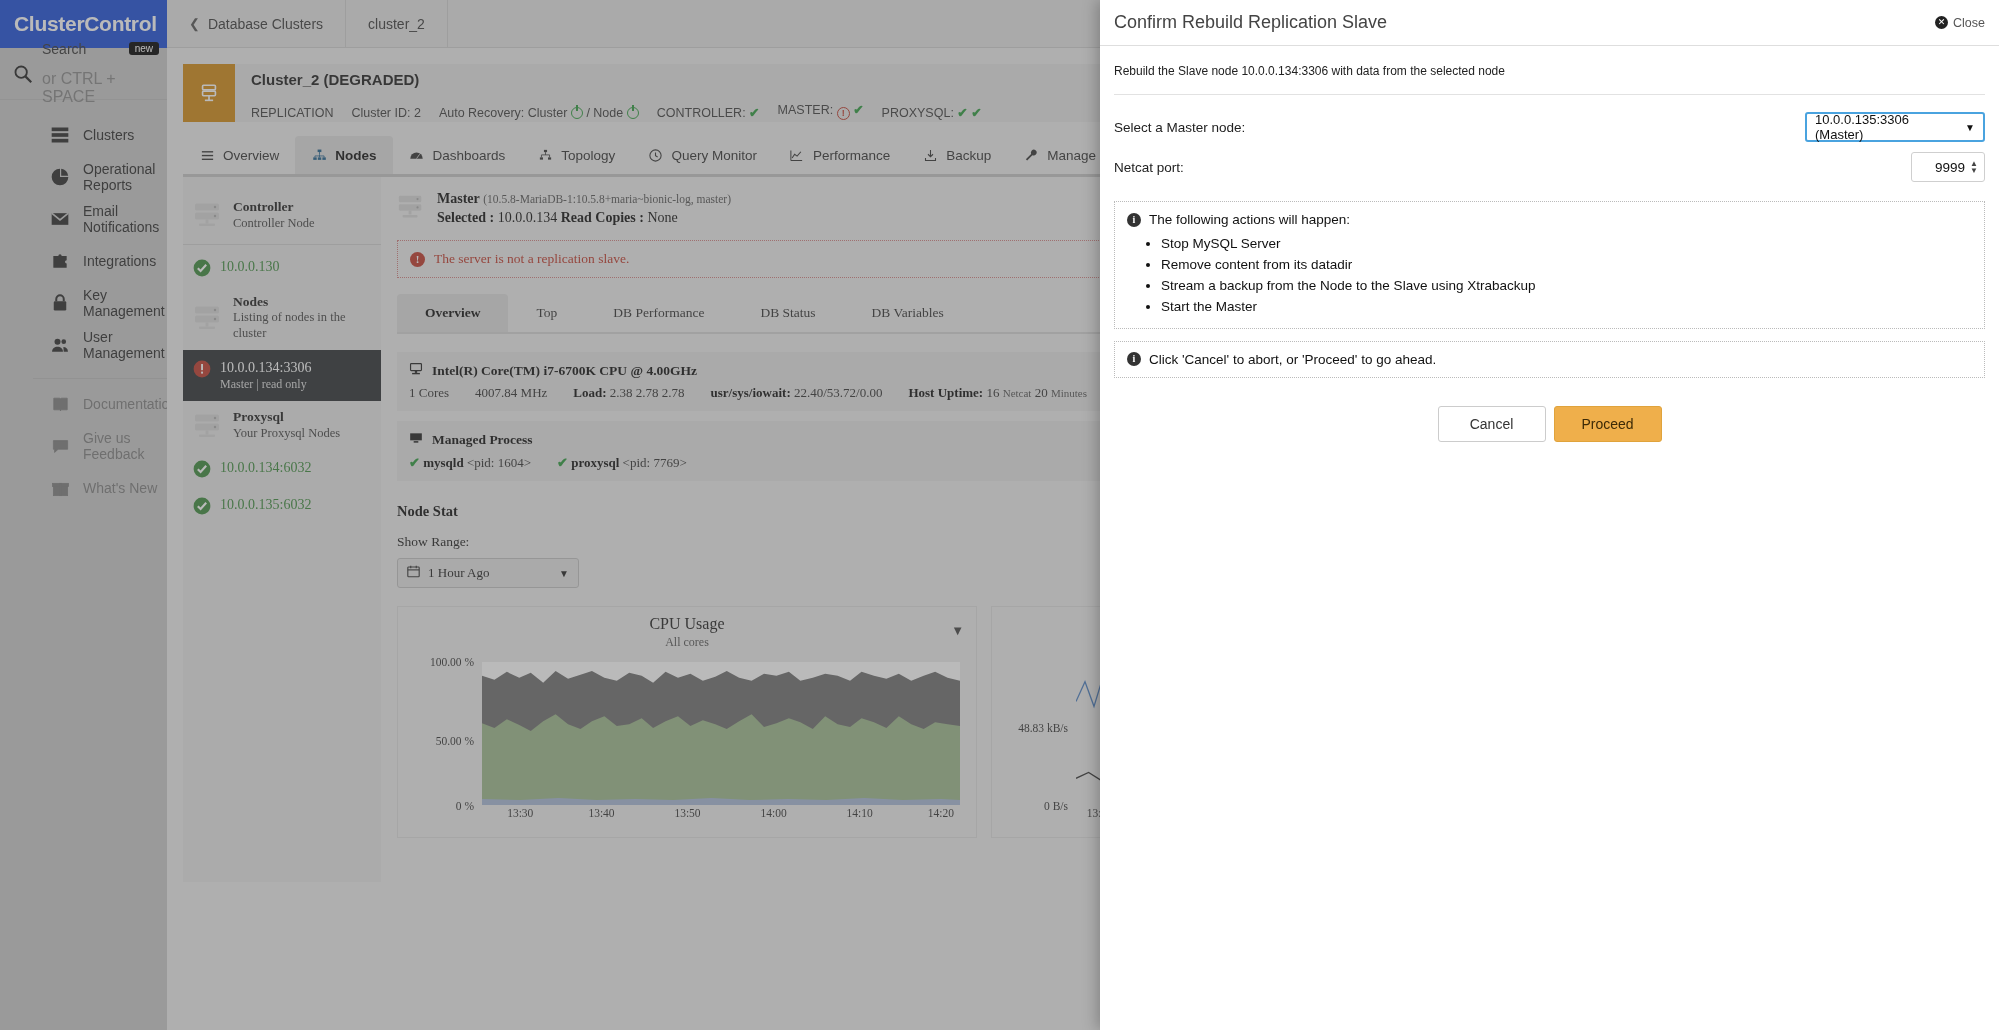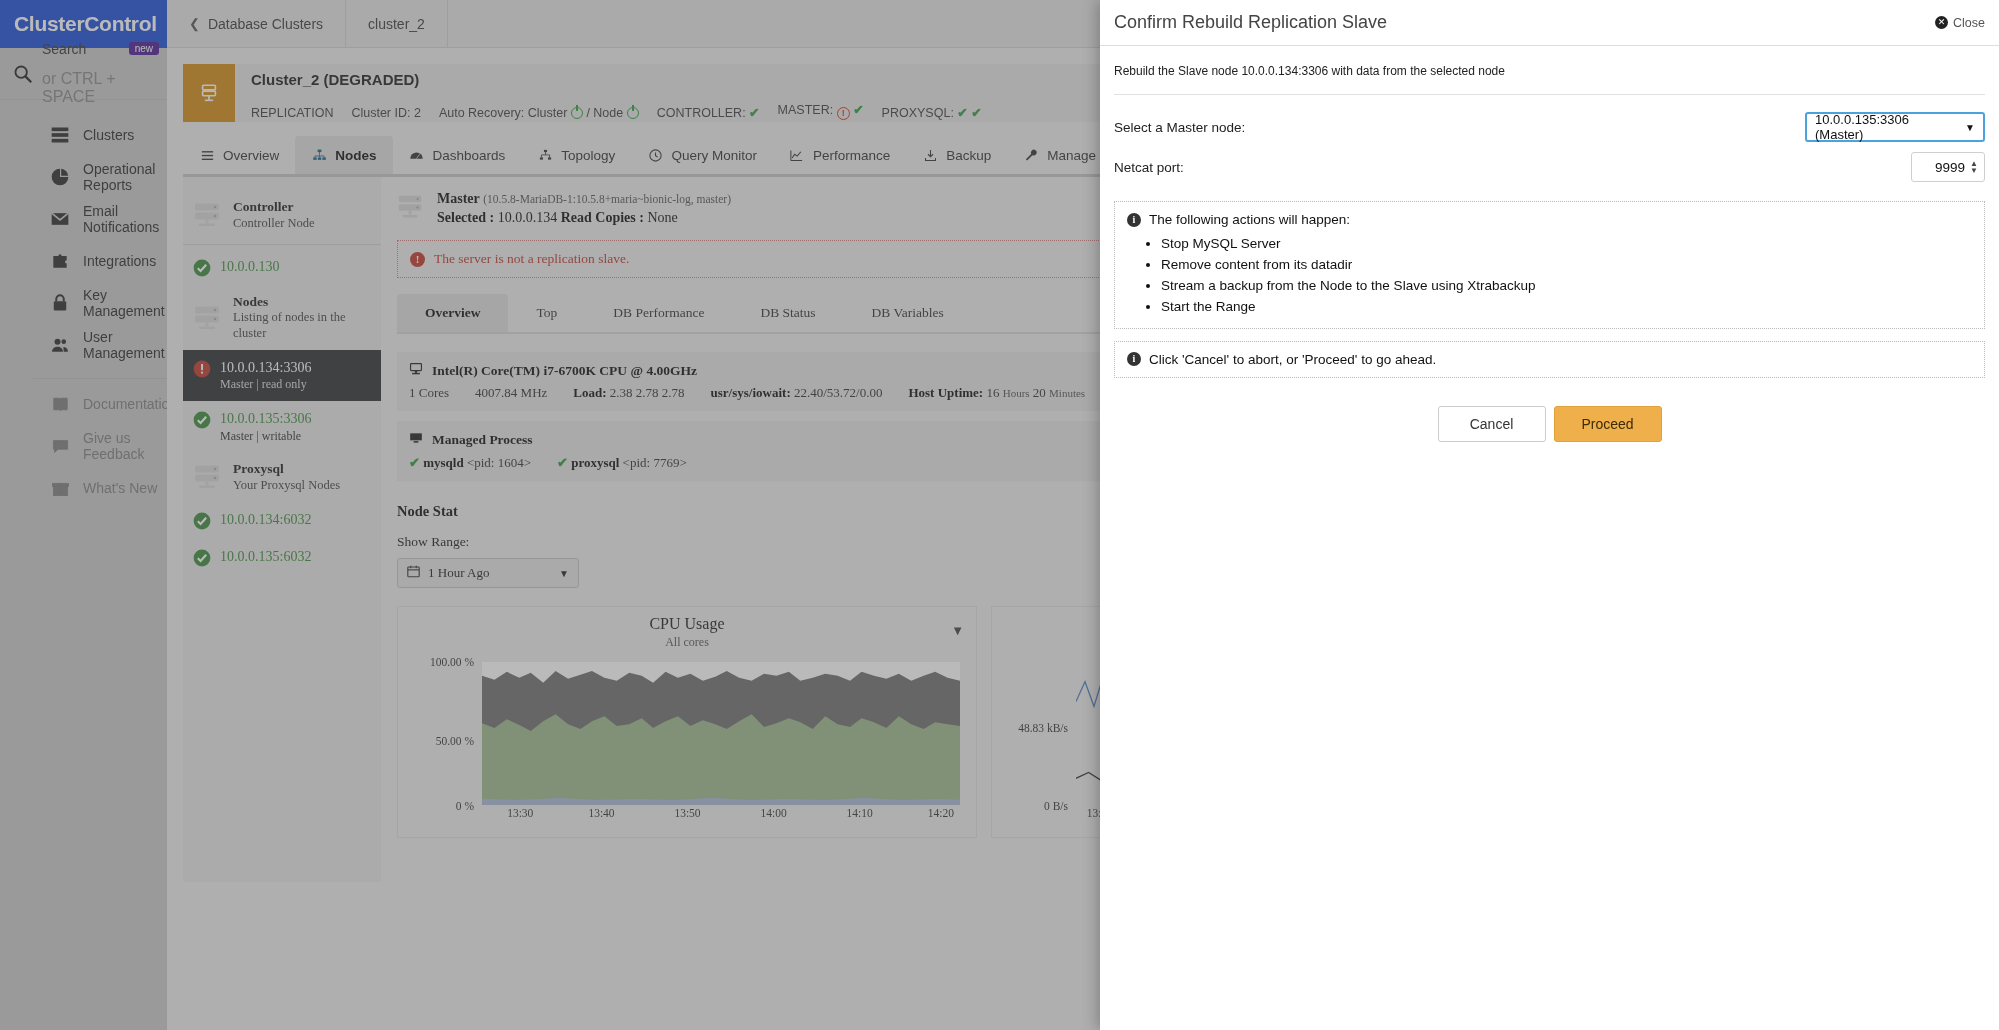--- a/index.html
+++ b/index.html
@@ -14,21 +14,21 @@
 
   
   .sidebar { position:absolute; left:0; top:0; width:167px; height:1030px; background:#c9c9c9; }
   .brand { height:48px; background:#1d4ed8; display:flex; align-items:center; padding-left:14px; }
   .brand-text { color:#fff; font-size:21px; font-weight:bold; letter-spacing:-0.3px; }
   .search-box { position:relative; height:52px; border-bottom:1px solid #bcbcbc; display:flex; align-items:center; padding-left:12px; }
   .search-ico { width:22px; height:22px; flex:0 0 22px; }
   .search-labels { margin-left:8px; line-height:1.15; }
   .search-title { font-size:14px; color:#333; }
   .search-sub { font-size:16px; color:#888;margin-top:13px; }
-  .new-badge { position:absolute; right:8px; top:-6px; background:#4c1d95; color:#fff; font-size:10px; padding:1px 6px; border-radius:3px; }
+  .new-badge { position:absolute; right:8px; top:-6px; background:#000000; color:#fff; font-size:10px; padding:1px 6px; border-radius:3px; }
   .nav { padding-top:14px;margin-left:33px; }
   .nav-item { display:flex; align-items:center; height:42px; padding-left:16px; color:#2b2b2b; font-size:14px; cursor:pointer; }
   .nav-item .ni { width:22px; height:22px; flex:0 0 22px; margin-right:12px; display:flex; align-items:center; justify-content:center;}
   .nav-sep { height:1px; background:#bbb; margin:12px 0 4px 0; }
   .nav-item.muted { color:#7e7e7e; }
   .nav-item.muted svg * { fill:#7e7e7e !important; stroke:#7e7e7e !important; }
 
   
   .topbar { position:absolute; left:167px; top:0; right:0; height:48px; background:#e4e4e4; border-bottom:1px solid #cfcfcf; display:flex; align-items:center; }
   .crumb { display:flex; align-items:center; height:48px; padding:0 22px; font-size:14px; color:#3b3b3b; border-right:1px solid #cfcfcf; }
@@ -457,32 +457,20 @@
                 <circle cx="9" cy="9" r="8.4" fill="#c0392b"></circle>
                 <rect x="8.1" y="4" width="1.9" height="6.2" fill="#fff"></rect>
                 <rect x="8.1" y="11.6" width="1.9" height="2" fill="#fff"></rect>
               </svg>
           </span>
           <span>
             <span class="nl-ip" style="display:block">10.0.0.134:3306</span>
             <span class="nl-sub" style="display:block">Master | read only</span>
           </span>
         </div>
-        <div class="nl-node">
-          <span class="si">
-            <svg viewBox="0 0 18 18" width="18" height="18">
-                <circle cx="9" cy="9" r="8.4" fill="#3d8b3d"></circle>
-                <polyline points="4.8,9.2 7.6,12 13.2,5.8" fill="none" stroke="#fff" stroke-width="2.1"></polyline>
-              </svg>
-          </span>
-          <span>
-            <span class="nl-ip" style="display:block">10.0.0.135:3306</span>
-            <span class="nl-sub" style="display:block">Master | writable</span>
-          </span>
-        </div>
 
         <div class="nl-group">
           <span class="gi">
             <svg viewBox="0 0 30 26" width="30" height="26">
                 <rect x="2" y="1.5" width="24" height="7" rx="1.5" fill="#d6d6d6"></rect>
                 <circle cx="22" cy="5" r="1.2" fill="#aaa"></circle>
                 <rect x="2" y="10.5" width="24" height="7" rx="1.5" fill="#d6d6d6"></rect>
                 <circle cx="22" cy="14" r="1.2" fill="#aaa"></circle>
                 <rect x="12.5" y="17.5" width="3" height="4" fill="#d6d6d6"></rect>
                 <rect x="6" y="21.5" width="16" height="2.6" rx="1" fill="#d6d6d6"></rect>
@@ -563,21 +551,21 @@
                   <rect x="7.5" y="11" width="3" height="3" fill="#222"></rect>
                   <rect x="4" y="14" width="10" height="1.8" fill="#222"></rect>
                 </svg></span>
             <span>Intel(R) Core(TM) i7-6700K CPU @ 4.00GHz</span>
           </div>
           <div class="l2">
             <span>1 Cores</span>
             <span>4007.84 MHz</span>
             <span><b>Load:</b> <span>2.38 2.78 2.78</span></span>
             <span><b>usr/sys/iowait:</b> <span>22.40/53.72/0.00</span></span>
-            <span><b>Host Uptime:</b> <span>16</span> <span class="sm">Hours</span> <span>20</span> <span class="sm">Minutes</span></span>
+            <span><b>Host Uptime:</b> <span>16</span> <span class="sm">Netcat</span> <span>20</span> <span class="sm">Minutes</span></span>
             <span><b>Distribution:</b> <span>ubu</span></span>
           </div>
         </div>
 
         <div class="procrow">
           <div class="p1">
             <span><svg viewBox="0 0 18 18" width="14" height="14">
                   <rect x="1.5" y="3" width="15" height="9" fill="#222"></rect>
                   <rect x="6" y="13" width="6" height="2" fill="#222"></rect>
                 </svg></span>
@@ -696,21 +684,21 @@
 
       <div class="infobox">
         <div class="ib-head">
           <span class="ib-i">i</span>
           <span>The following actions will happen:</span>
         </div>
         <ul>
           <li>Stop MySQL Server</li>
           <li>Remove content from its datadir</li>
           <li>Stream a backup from the Node to the Slave using Xtrabackup</li>
-          <li>Start the Range</li>
+          <li>Start the Master</li>
         </ul>
       </div>
 
       <div class="hintbox">
         <span class="ib-i">i</span>
         <span>Click 'Cancel' to abort, or 'Proceed' to go ahead.</span>
       </div>
 
       <div class="btnrow">
         <span class="btn btn-cancel">

